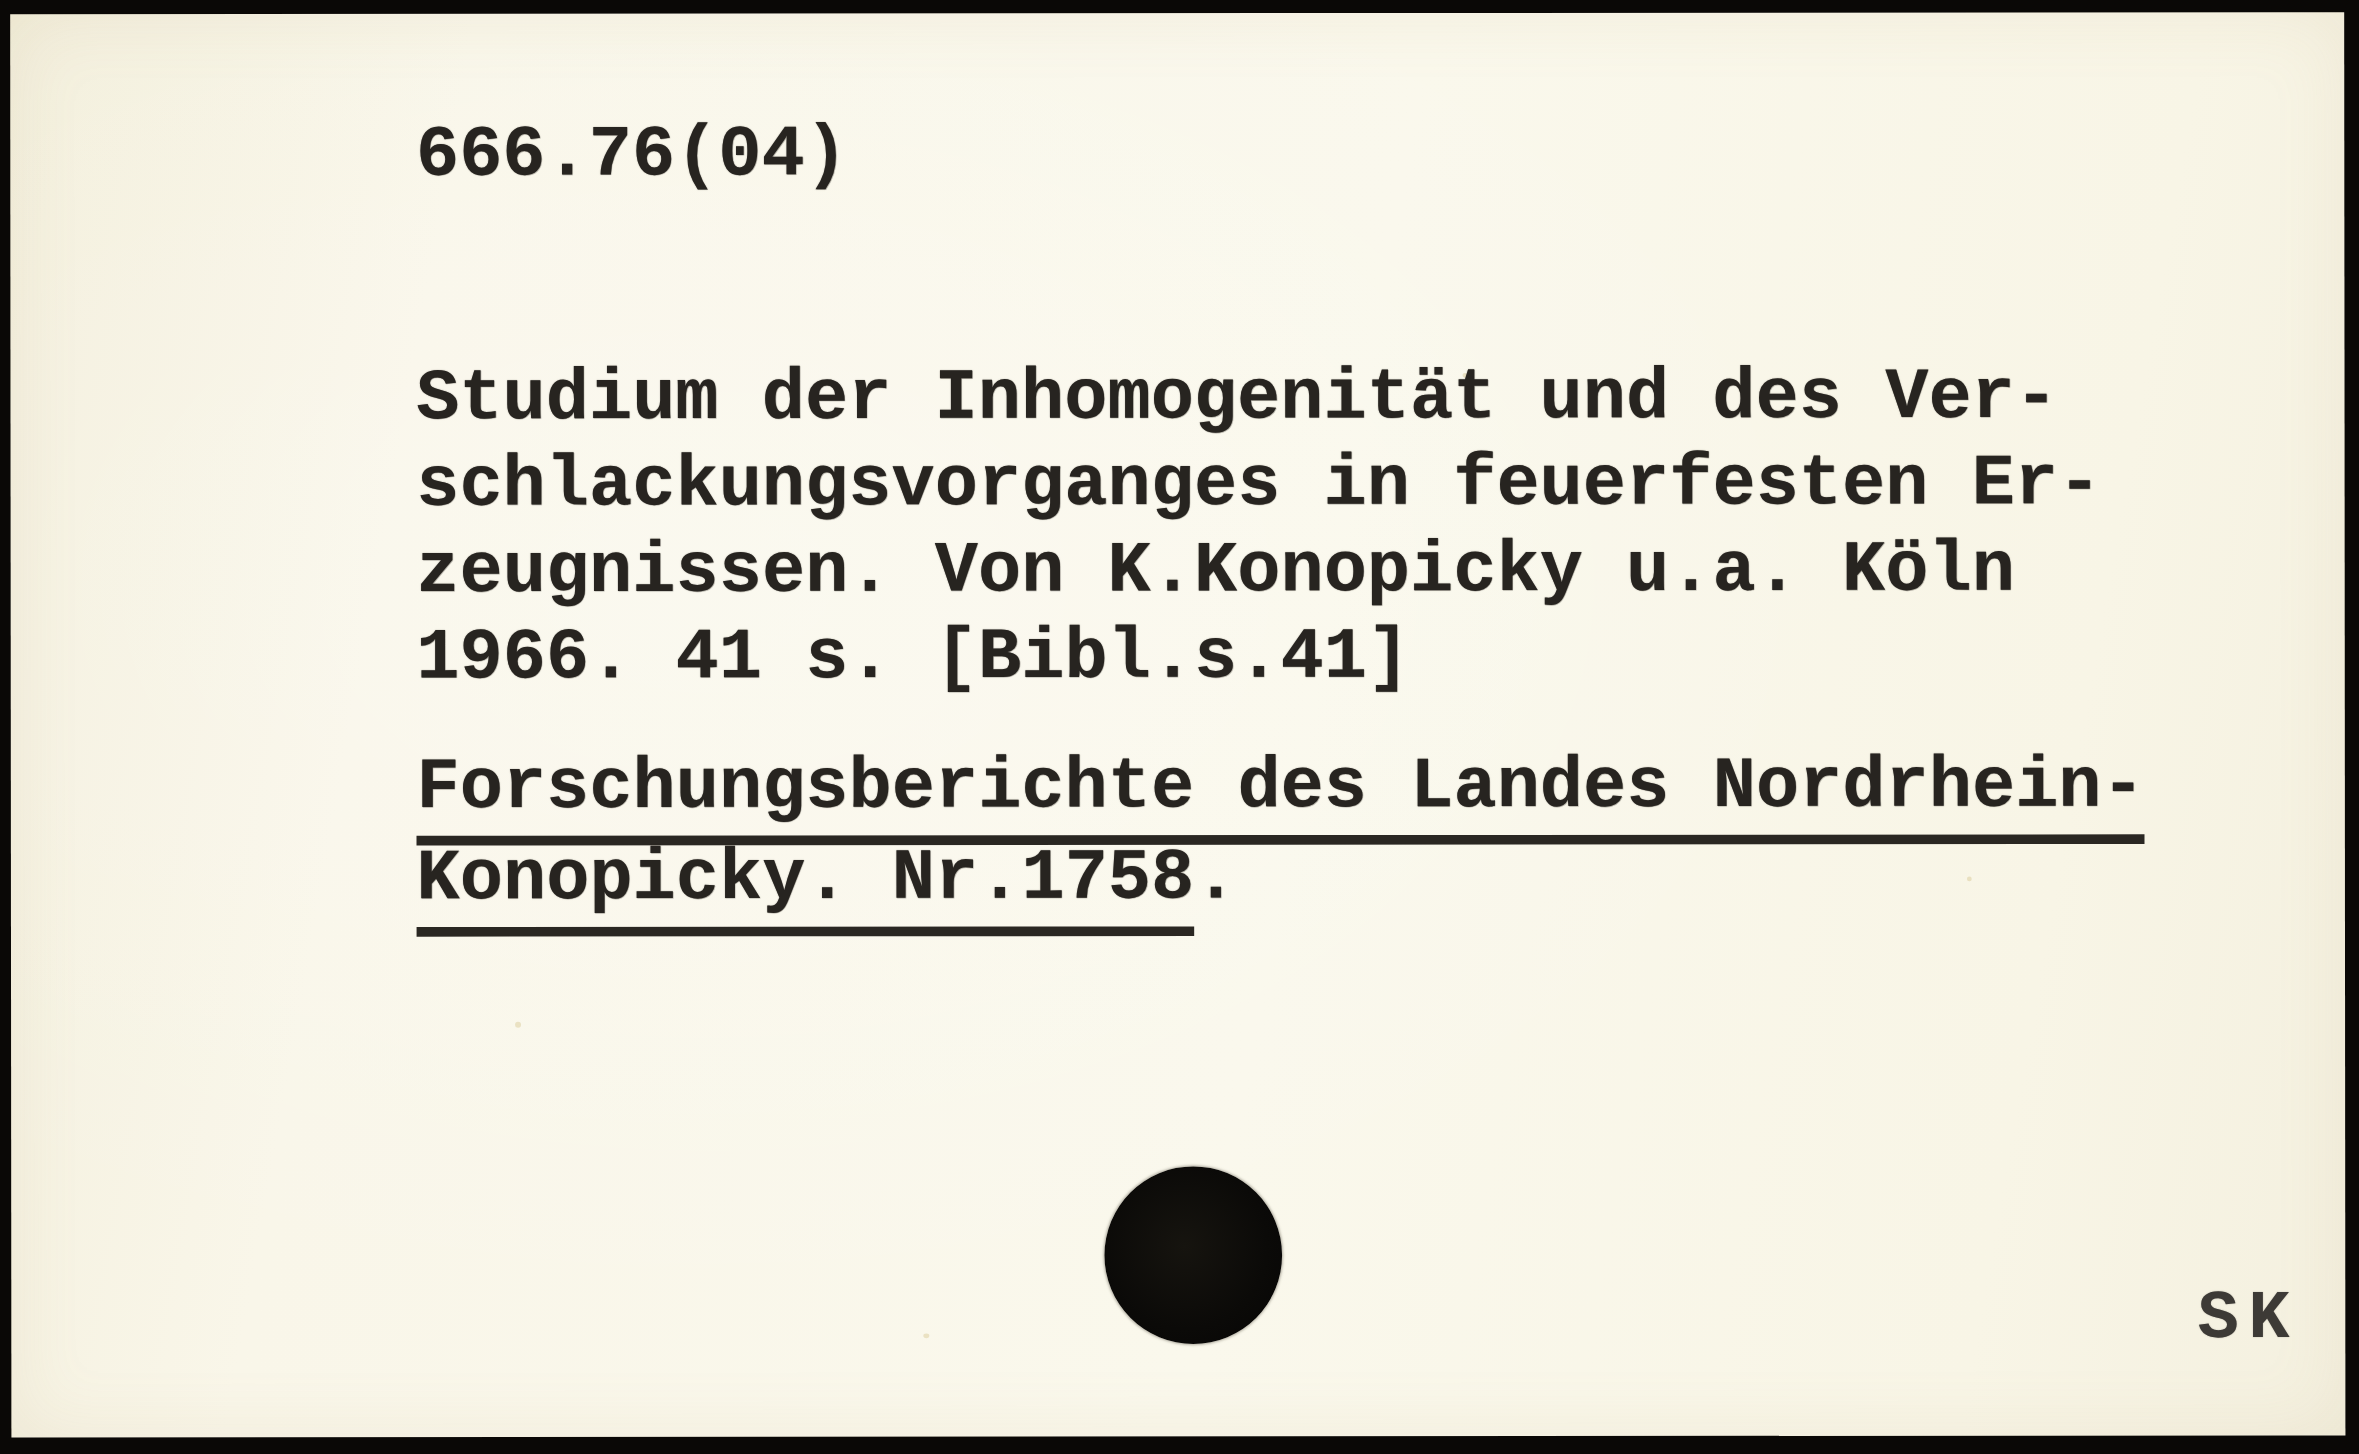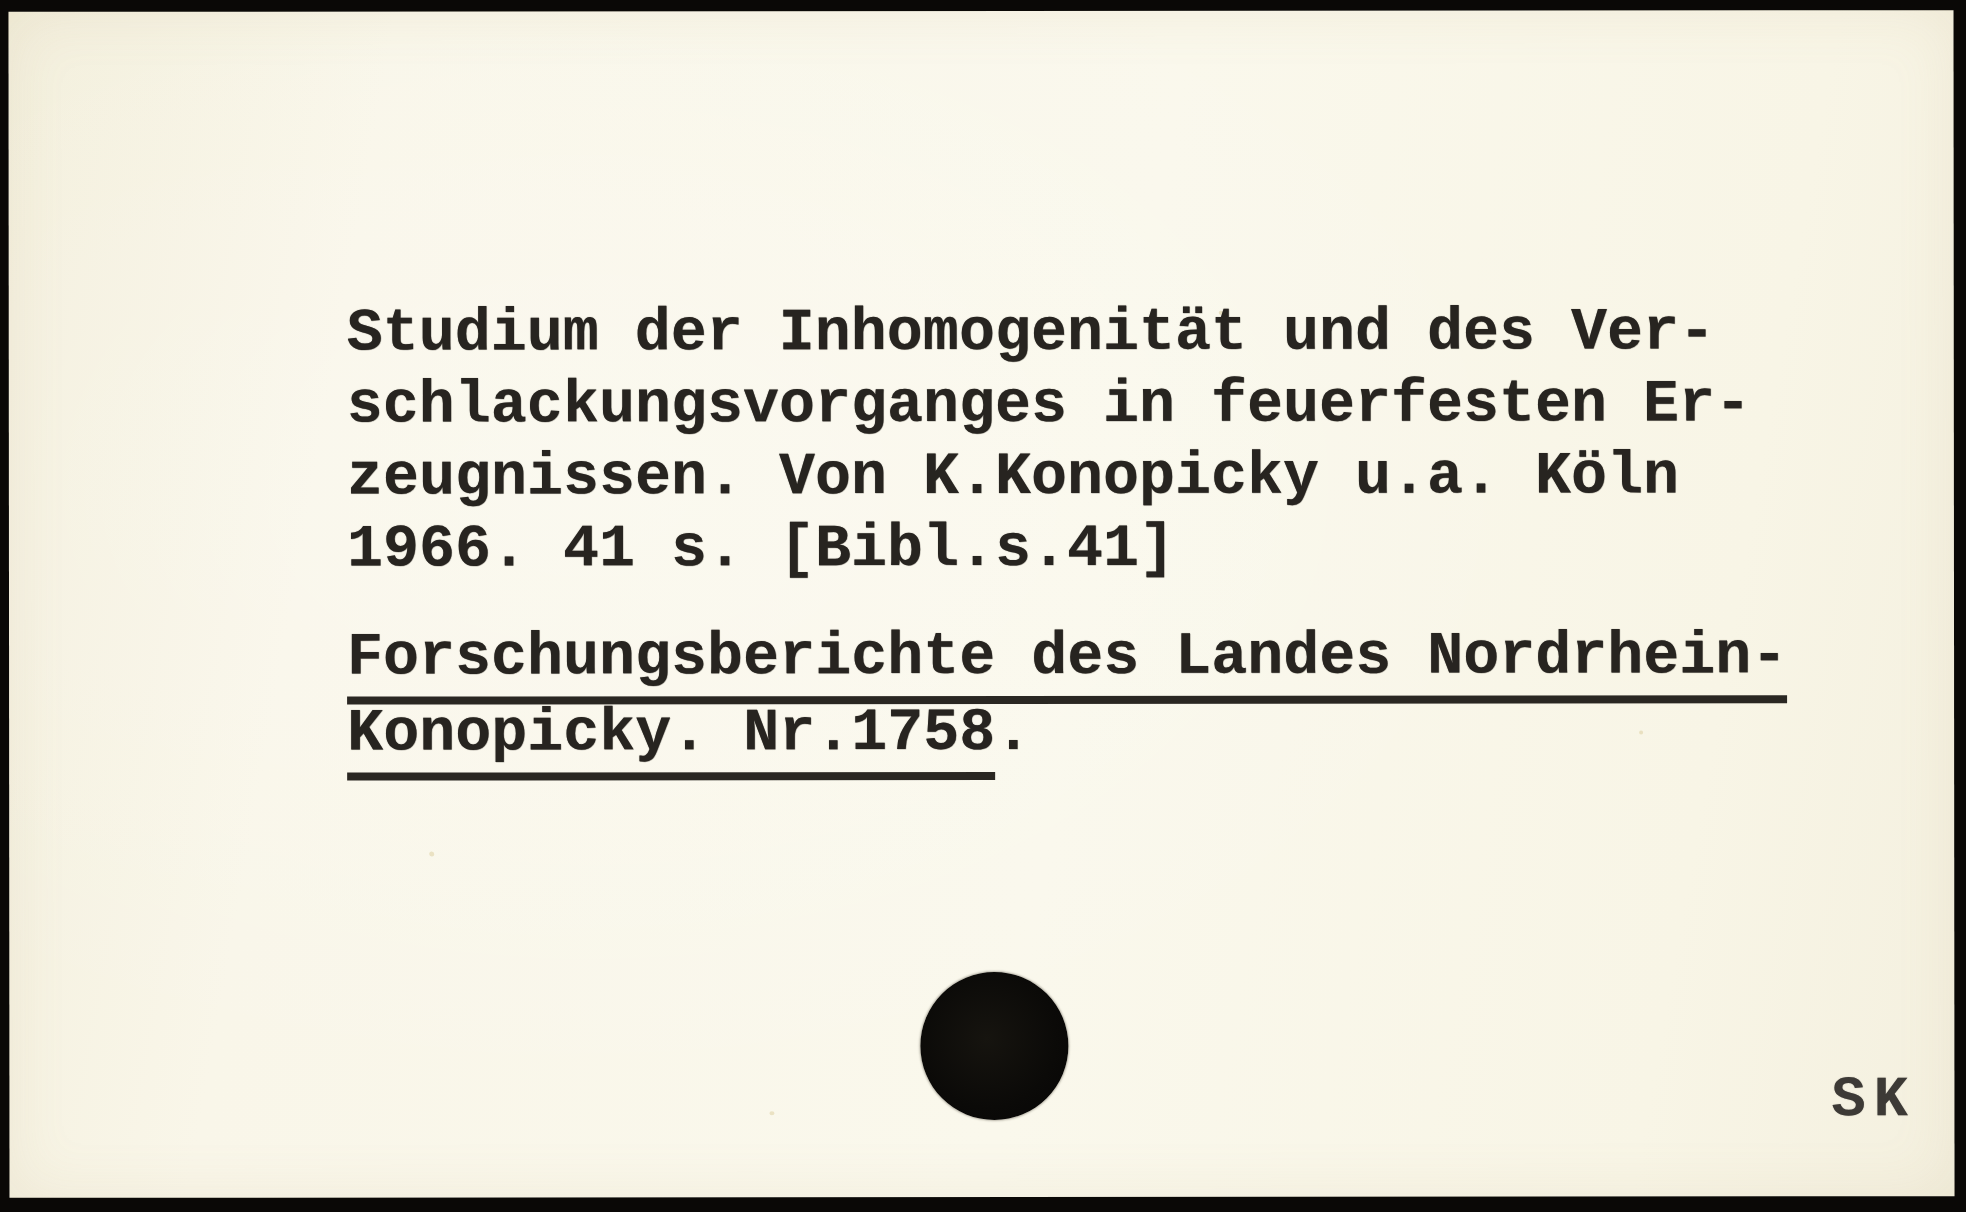--- a/index.html
+++ b/index.html
@@ -109,20 +109,21 @@
 
 <div class="scan-bed">
 
   <div class="card">
 
     <div class="speck s1"></div>
     <div class="speck s2"></div>
     <div class="speck s3"></div>
     <div class="speck s4"></div>
 
+    <div class="classification typewritten">666.76(04)</div>
 
     <div class="body-block">
       <div class="typewritten">Studium der Inhomogenität und des Ver-</div>
       <div class="typewritten">schlackungsvorganges in feuerfesten Er-</div>
       <div class="typewritten">zeugnissen. Von K.Konopicky u.a. Köln</div>
       <div class="typewritten">1966. 41 s. [Bibl.s.41]</div>
     </div>
 
     <div class="series-block">
       <div class="series-line typewritten"><span class="underlined">Forschungsberichte des Landes Nordrhein-</span></div>

